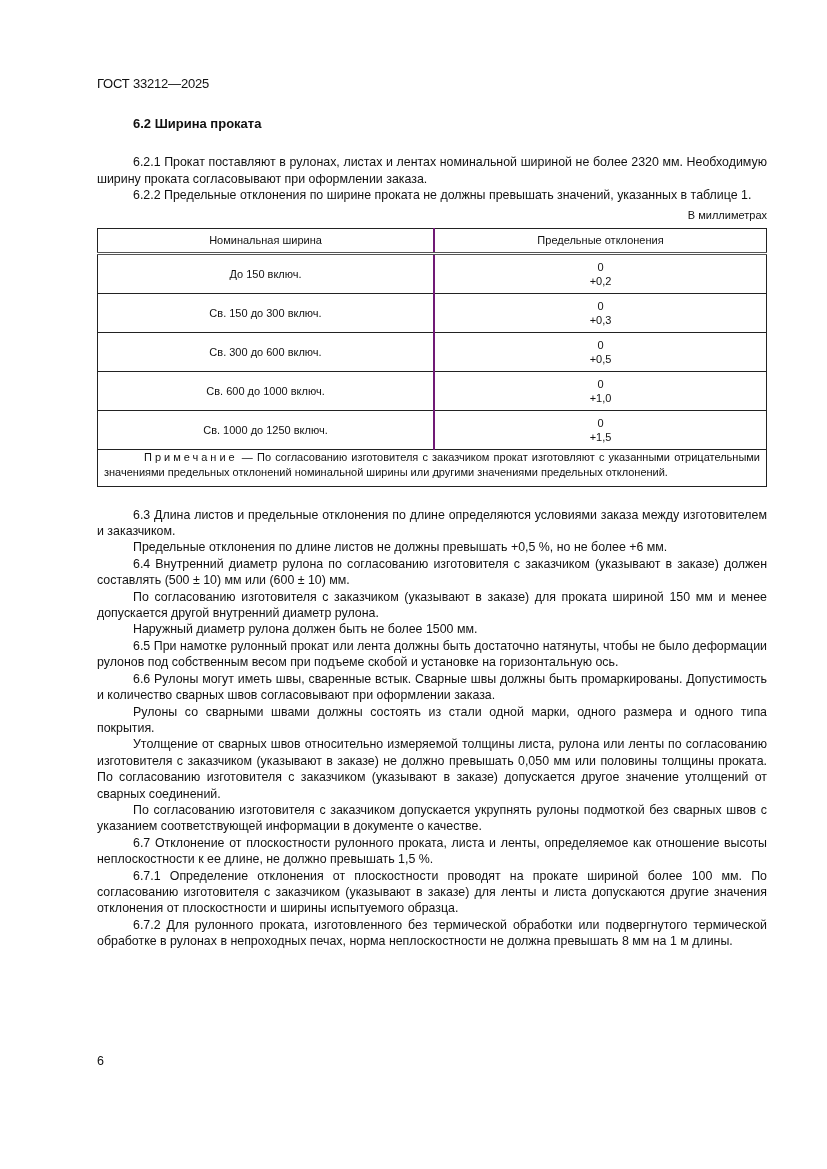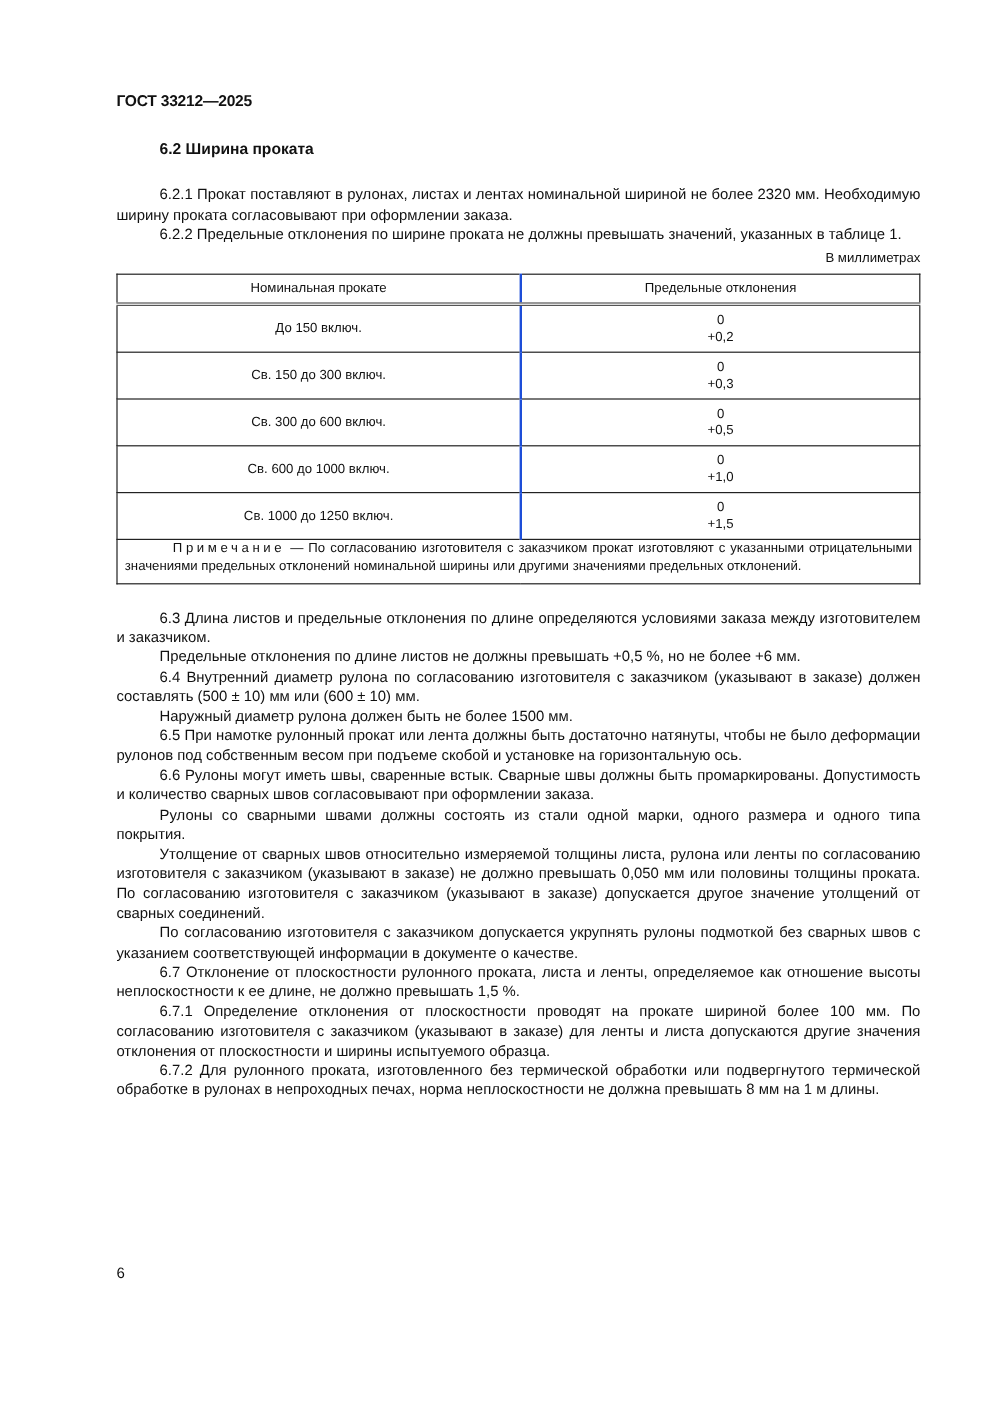--- a/index.html
+++ b/index.html
@@ -1,53 +1,53 @@
 <!DOCTYPE html>
 <html><head>
 <meta charset="utf-8">
 <style>
   html, body { margin: 0; padding: 0; background: #ffffff; }
   body { width: 827px; height: 1169px; position: relative; overflow: hidden;
          font-family: "Liberation Sans", sans-serif; color: #111; }
   .page { position: absolute; left: 0; top: 0; width: 827px; height: 1169px; }
-  .doc-id { position: absolute; left: 97px; top: 76px; font-size: 13px; font-weight: bold; letter-spacing: -0.2px; }
+  .doc-id { position: absolute; left: 97px; top: 76px; font-size: 13px; font-weight: normal; letter-spacing: -0.2px; }
   .content { position: absolute; left: 97px; top: 116px; width: 670px; font-size: 12.4px; line-height: 16.4px; }
   .h2 { font-weight: bold; font-size: 13px; text-indent: 36px; margin: 0 0 22px 0; }
   p { margin: 0; text-align: justify; text-indent: 36px; }
   .tbl-caption { margin-top: 14px; font-size: 11px; line-height: 14px; }
   .tbl-caption .sp { letter-spacing: 2.4px; }
   .units { text-align: right; font-size: 11px; line-height: 14px; margin-top: 4px; }
   table.t1 { width: 670px; border-collapse: collapse; margin-top: 6px; font-size: 11px; }
   table.t1 td, table.t1 th { border: 1px solid #222; text-align: center; font-weight: normal; padding: 0; }
   table.t1 th { height: 23px; border-bottom: 3px double #555; }
   table.t1 td { height: 38px; line-height: 14px; }
   table.t1 td.c1 { width: 335px; }
   table.t1 td.note { text-align: justify; padding: 0 6px 6px 6px; height: auto; line-height: 15px; }
   table.t1 td.note .lbl { letter-spacing: 3px; padding-left: 40px; }
-  table.t1 .mid { border-left: 2px solid #1d4ed8; }
+  table.t1 .mid { border-left: 2px solid #701a75; }
   .after { margin-top: 20px; }
   .page-num { position: absolute; left: 97px; top: 1054px; font-size: 12.5px; }
 </style>
 </head>
 <body>
 
 <div class="page">
   <div class="doc-id">ГОСТ 33212—2025</div>
 
   <div class="content">
     <div class="h2">6.2 Ширина проката</div>
     <p>6.2.1 Прокат поставляют в рулонах, листах и лентах номинальной шириной не более 2320 мм. Необходимую ширину проката согласовывают при оформлении заказа.</p>
     <p>6.2.2 Предельные отклонения по ширине проката не должны превышать значений, указанных в таблице 1.</p>
 
     <div class="units">В миллиметрах</div>
 
     <table class="t1">
       <tbody>
           <tr>
-        <th class="c1">Номинальная прокате</th>
+        <th class="c1">Номинальная ширина</th>
         <th class="mid">Предельные отклонения</th>
       </tr>
       <tr>
         <td class="c1">До 150 включ.</td>
         <td class="mid"><span>0</span><br><span>+0,2</span></td>
       </tr>
       <tr>
         <td class="c1">Св. 150 до 300 включ.</td>
         <td class="mid"><span>0</span><br><span>+0,3</span></td>
       </tr>
@@ -66,20 +66,21 @@
       <tr>
         <td class="note" colspan="2"><span class="lbl">Примечание</span> <span>— По согласованию изготовителя с заказчиком прокат изготовляют с указанными отрицательными значениями предельных отклонений номинальной ширины или другими значениями предельных отклонений.</span></td>
       </tr>
     </tbody>
       </table>
 
     <div class="after">
       <p>6.3 Длина листов и предельные отклонения по длине определяются условиями заказа между изготовителем и заказчиком.</p>
       <p>Предельные отклонения по длине листов не должны превышать +0,5 %, но не более +6 мм.</p>
       <p>6.4 Внутренний диаметр рулона по согласованию изготовителя с заказчиком (указывают в заказе) должен составлять (500 ± 10) мм или (600 ± 10) мм.</p>
+      <p>По согласованию изготовителя с заказчиком (указывают в заказе) для проката шириной 150 мм и менее допускается другой внутренний диаметр рулона.</p>
       <p>Наружный диаметр рулона должен быть не более 1500 мм.</p>
       <p>6.5 При намотке рулонный прокат или лента должны быть достаточно натянуты, чтобы не было деформации рулонов под собственным весом при подъеме скобой и установке на горизонтальную ось.</p>
       <p>6.6 Рулоны могут иметь швы, сваренные встык. Сварные швы должны быть промаркированы. Допустимость и количество сварных швов согласовывают при оформлении заказа.</p>
       <p>Рулоны со сварными швами должны состоять из стали одной марки, одного размера и одного типа покрытия.</p>
       <p>Утолщение от сварных швов относительно измеряемой толщины листа, рулона или ленты по согласованию изготовителя с заказчиком (указывают в заказе) не должно превышать 0,050 мм или половины толщины проката. По согласованию изготовителя с заказчиком (указывают в заказе) допускается другое значение утолщений от сварных соединений.</p>
       <p>По согласованию изготовителя с заказчиком допускается укрупнять рулоны подмоткой без сварных швов с указанием соответствующей информации в документе о качестве.</p>
       <p>6.7 Отклонение от плоскостности рулонного проката, листа и ленты, определяемое как отношение высоты неплоскостности к ее длине, не должно превышать 1,5 %.</p>
       <p>6.7.1 Определение отклонения от плоскостности проводят на прокате шириной более 100 мм. По согласованию изготовителя с заказчиком (указывают в заказе) для ленты и листа допускаются другие значения отклонения от плоскостности и ширины испытуемого образца.</p>
       <p>6.7.2 Для рулонного проката, изготовленного без термической обработки или подвергнутого термической обработке в рулонах в непроходных печах, норма неплоскостности не должна превышать 8 мм на 1 м длины.</p>
     </div>

